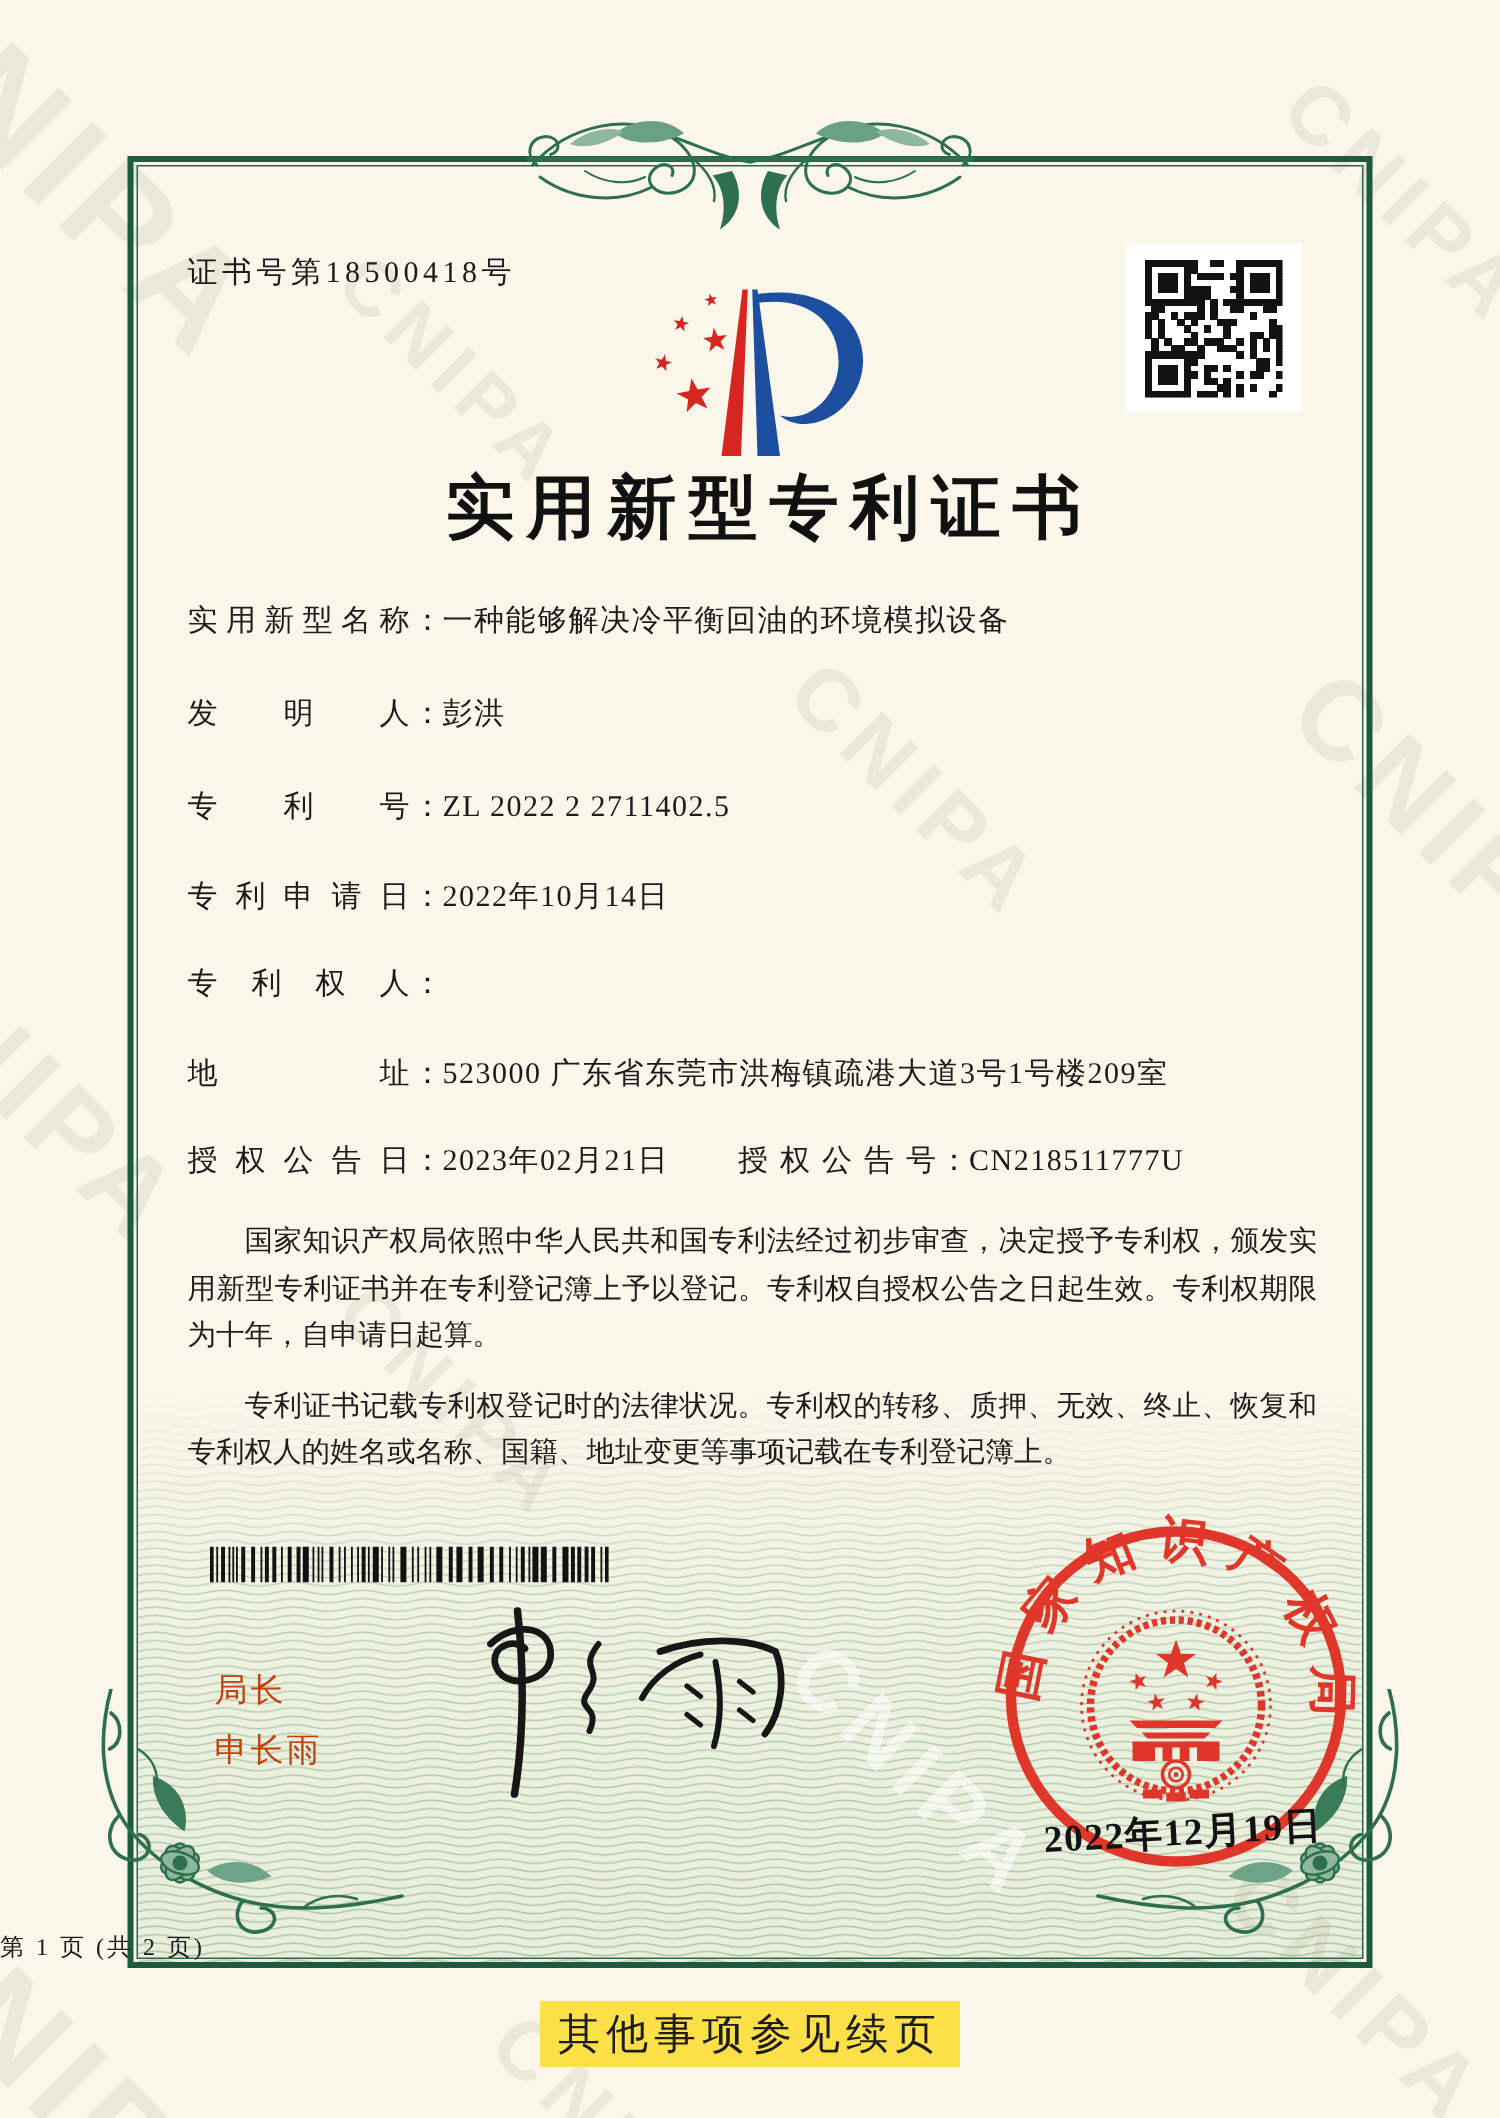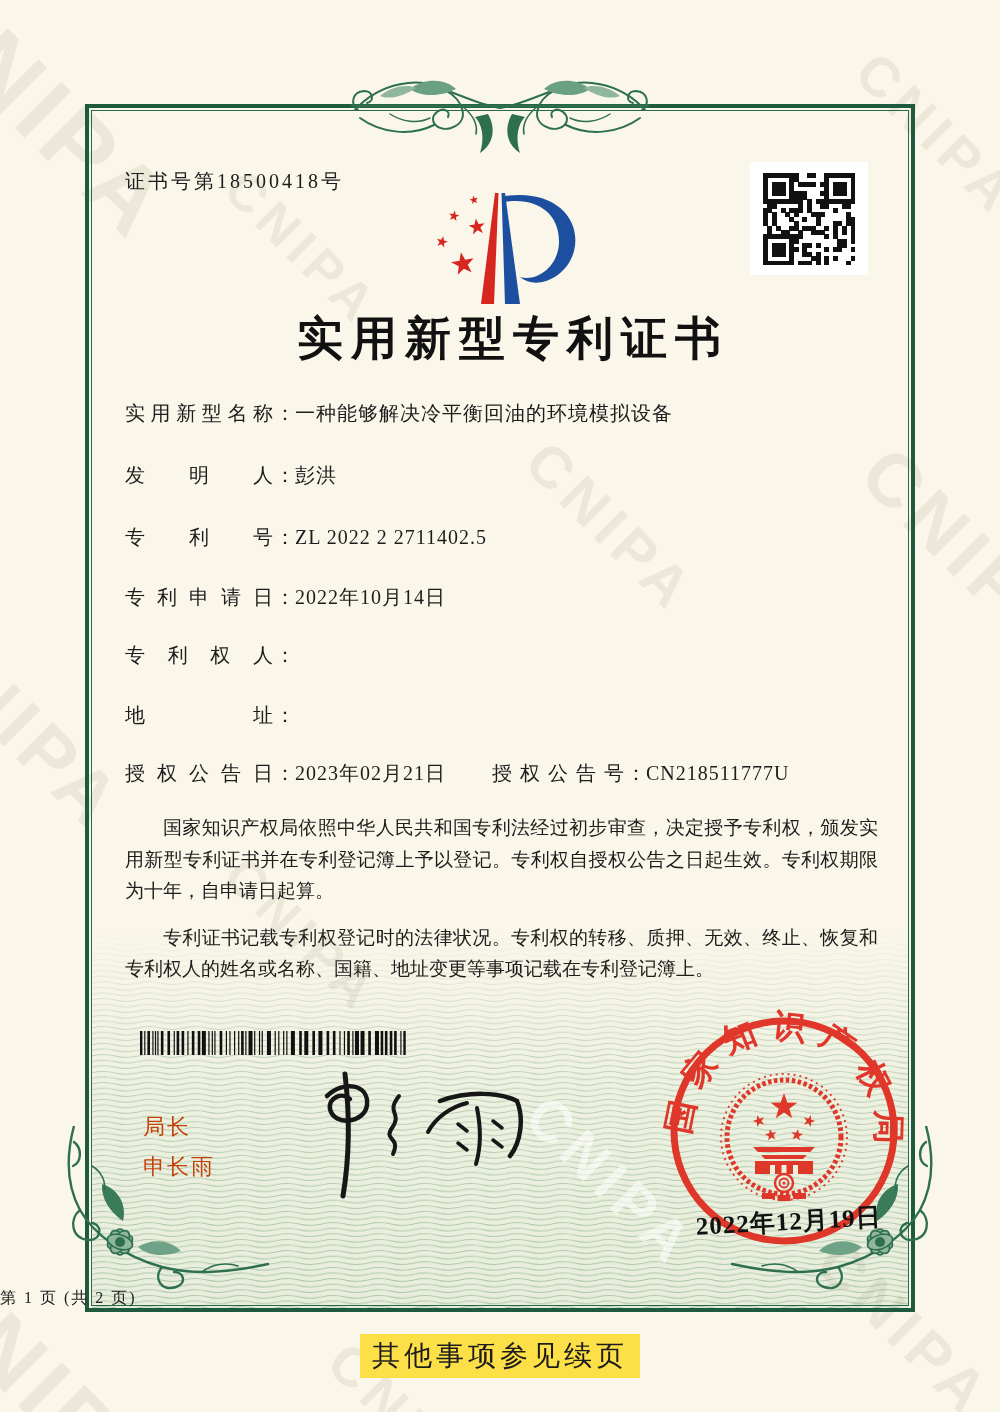--- a/index.html
+++ b/index.html
@@ -450,20 +450,21 @@
         <span>人</span>
       </span>
       <span class="colon">：</span>
   </div>
   <div class="frow" style="top:702px">
     <span class="lbl">
         <span>地</span>
         <span>址</span>
       </span>
       <span class="colon">：</span>
+      <span class="val">523000 广东省东莞市洪梅镇疏港大道3号1号楼209室</span>
   </div>
   <div class="frow" style="top:760px">
     <span class="lbl">
         <span>授</span>
         <span>权</span>
         <span>公</span>
         <span>告</span>
         <span>日</span>
       </span>
       <span class="colon">：</span>

